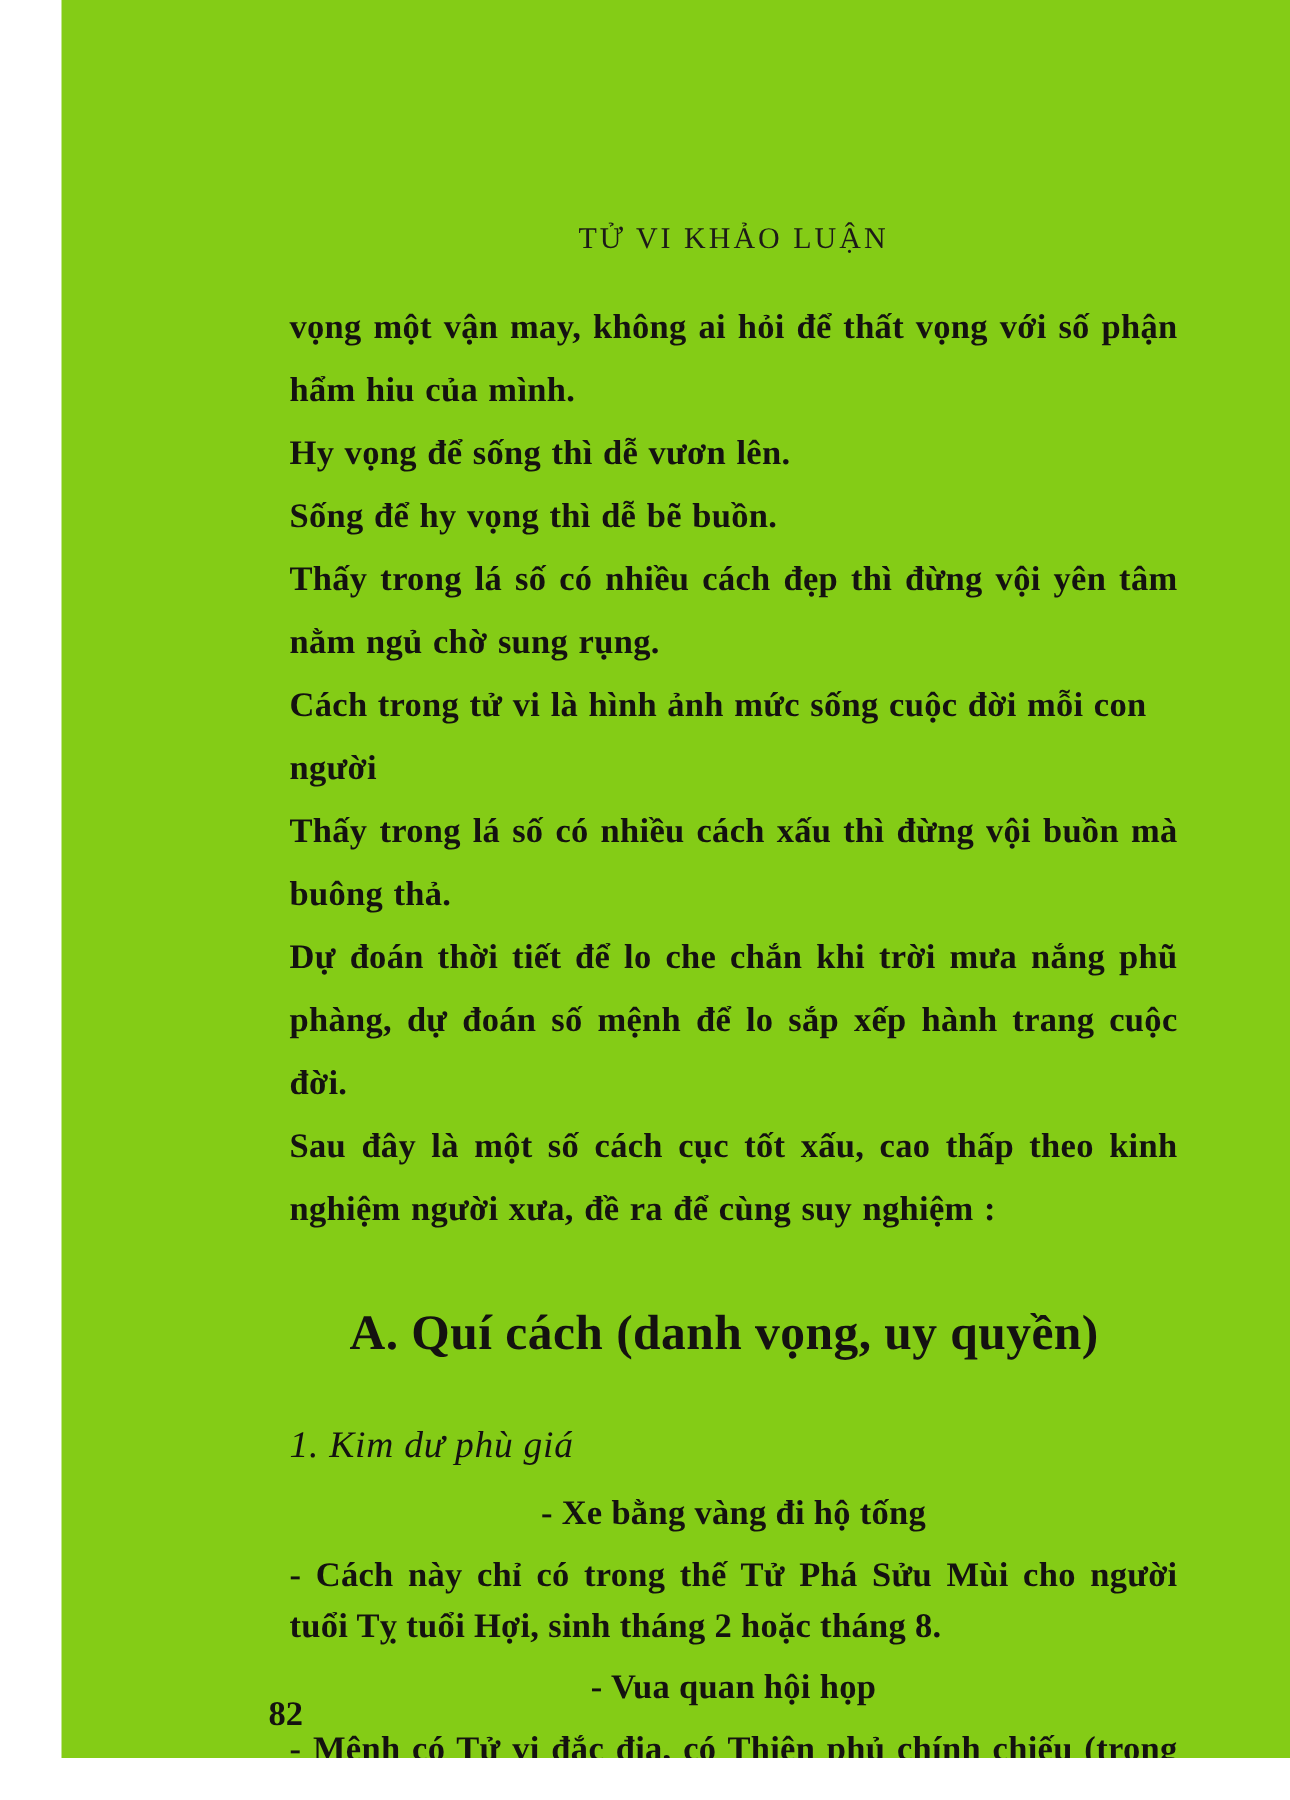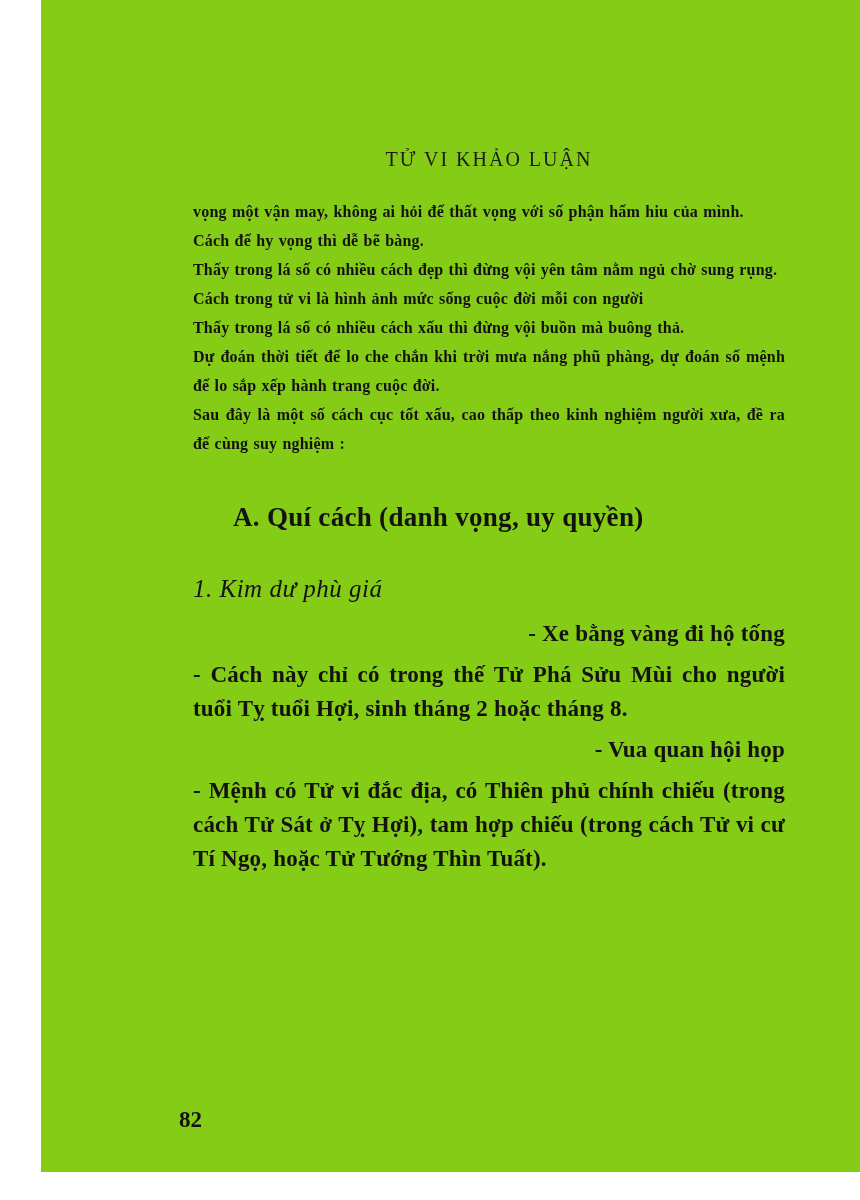--- a/index.html
+++ b/index.html
@@ -25,73 +25,74 @@
   }
   .running-head {
     text-align: center;
     font-size: 20px;
     font-weight: 500;
     letter-spacing: 2px;
     color: #1d1b18;
     margin: 0 0 26px 0;
   }
   p.body-para {
-    font-size: 16px;
+    font-size: 23px;
     font-weight: 700;
-    line-height: 29px;
+    line-height: 42px;
     margin: 0;
     text-align: justify;
     text-justify: inter-word;
     letter-spacing: 0.2px;
     word-spacing: 1px;
   }
   p.body-para.single { text-align: left; }
   h2.section-a {
-    font-size: 27px;
+    font-size: 33px;
     font-weight: 700;
     margin: 44px 0 0 40px;
     letter-spacing: 0.3px;
   }
   h3.sub-head {
     font-size: 25px;
     font-weight: 500;
     font-style: italic;
     margin: 42px 0 14px 0;
     letter-spacing: 0.5px;
   }
   p.item-para {
     font-size: 23px;
     font-weight: 700;
     line-height: 34px;
     margin: 0 0 7px 0;
     text-align: justify;
     text-justify: inter-word;
     letter-spacing: 0.2px;
   }
-  p.item-para.single { text-align: right; }
+  p.item-para.single { text-align: center; }
   .page-number {
     position: absolute;
     left: 138px;
-    top: 1107px;
+    top: 1130px;
     font-size: 23px;
     font-weight: 700;
   }
 </style>
 </head>
 <body>
 
 <div class="scan-page">
   <div class="content">
 
     <div class="running-head">TỬ VI KHẢO LUẬN</div>
 
     <p class="body-para">vọng một vận may, không ai hỏi để thất vọng với số phận hẩm hiu của mình.</p>
 
+    <p class="body-para single">Hy vọng để sống thì dễ vươn lên.</p>
 
-    <p class="body-para single">Cách để hy vọng thì dễ bẽ bàng.</p>
+    <p class="body-para single">Sống để hy vọng thì dễ bẽ buồn.</p>
 
     <p class="body-para">Thấy trong lá số có nhiều cách đẹp thì đừng vội yên tâm nằm ngủ chờ sung rụng.</p>
 
     <p class="body-para single">Cách trong tử vi là hình ảnh mức sống cuộc đời mỗi con người</p>
 
     <p class="body-para">Thấy trong lá số có nhiều cách xấu thì đừng vội buồn mà buông thả.</p>
 
     <p class="body-para">Dự đoán thời tiết để lo che chắn khi trời mưa nắng phũ phàng, dự đoán số mệnh để lo sắp xếp hành trang cuộc đời.</p>
 
     <p class="body-para">Sau đây là một số cách cục tốt xấu, cao thấp theo kinh nghiệm người xưa, đề ra để cùng suy nghiệm :</p>

